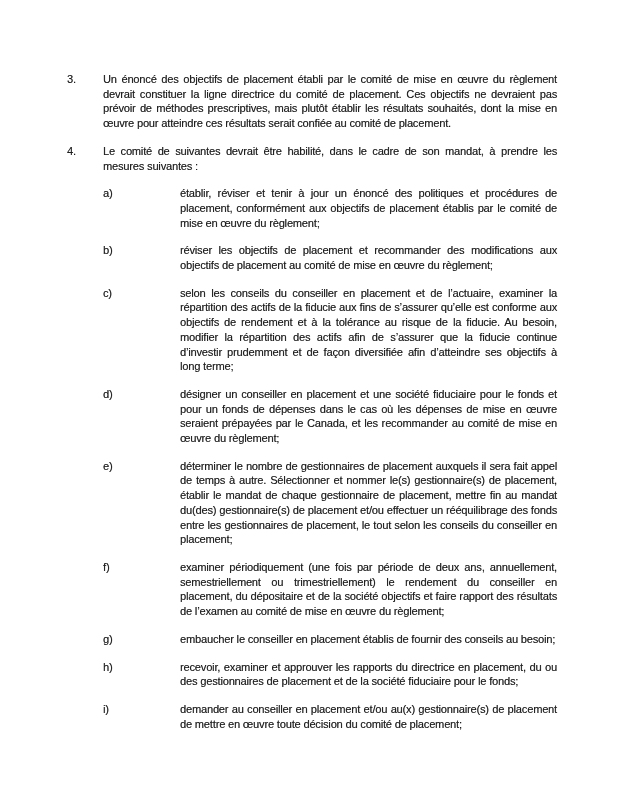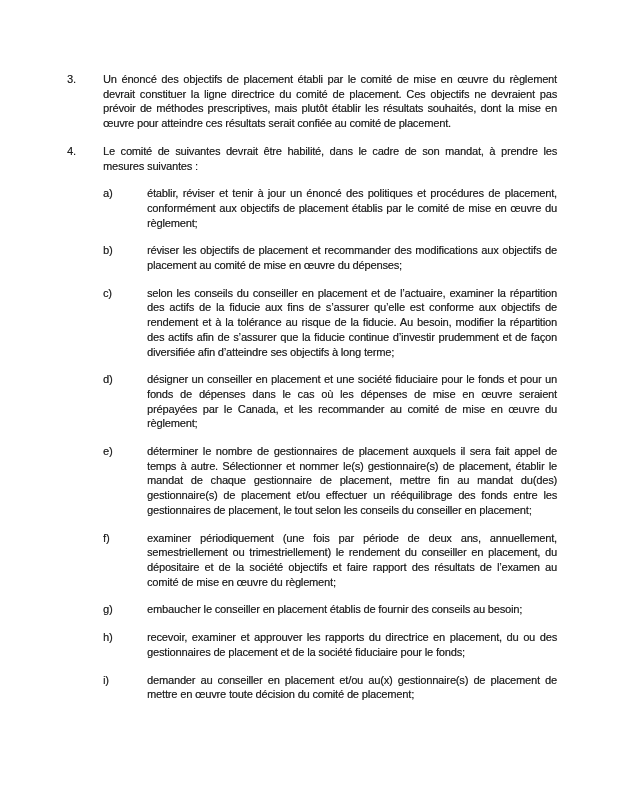--- a/index.html
+++ b/index.html
@@ -42,20 +42,21 @@
   .sub {
     display: flex;
     margin: 0 0 13px 36px;
   }
   .sub > .letter {
     flex: 0 0 44px;
   }
   .sub > .body {
     flex: 1 1 auto;
     text-align: justify;
+    margin-left: 33px;
   }
 </style>
 </head>
 <body>
 
 <main class="page">
 
   <div class="item">
     <div class="num txt">3.</div>
     <div class="body txt">Un énoncé des objectifs de placement établi par le comité de mise en œuvre du règlement devrait constituer la ligne directrice du comité de placement. Ces objectifs ne devraient pas prévoir de méthodes prescriptives, mais plutôt établir les résultats souhaités, dont la mise en œuvre pour atteindre ces résultats serait confiée au comité de placement.</div>
@@ -66,21 +67,21 @@
     <div class="body txt">Le comité de suivantes devrait être habilité, dans le cadre de son mandat, à prendre les mesures suivantes :</div>
   </div>
 
   <div class="sub">
     <div class="letter txt">a)</div>
     <div class="body txt">établir, réviser et tenir à jour un énoncé des politiques et procédures de placement, conformément aux objectifs de placement établis par le comité de mise en œuvre du règlement;</div>
   </div>
 
   <div class="sub">
     <div class="letter txt">b)</div>
-    <div class="body txt">réviser les objectifs de placement et recommander des modifications aux objectifs de placement au comité de mise en œuvre du dépenses;</div>
+    <div class="body txt">réviser les objectifs de placement et recommander des modifications aux objectifs de placement au comité de mise en œuvre du règlement;</div>
   </div>
 
   <div class="sub">
     <div class="letter txt">c)</div>
     <div class="body txt">selon les conseils du conseiller en placement et de l’actuaire, examiner la répartition des actifs de la fiducie aux fins de s’assurer qu’elle est conforme aux objectifs de rendement et à la tolérance au risque de la fiducie. Au besoin, modifier la répartition des actifs afin de s’assurer que la fiducie continue d’investir prudemment et de façon diversifiée afin d’atteindre ses objectifs à long terme;</div>
   </div>
 
   <div class="sub">
     <div class="letter txt">d)</div>
     <div class="body txt">désigner un conseiller en placement et une société fiduciaire pour le fonds et pour un fonds de dépenses dans le cas où les dépenses de mise en œuvre seraient prépayées par le Canada, et les recommander au comité de mise en œuvre du règlement;</div>

